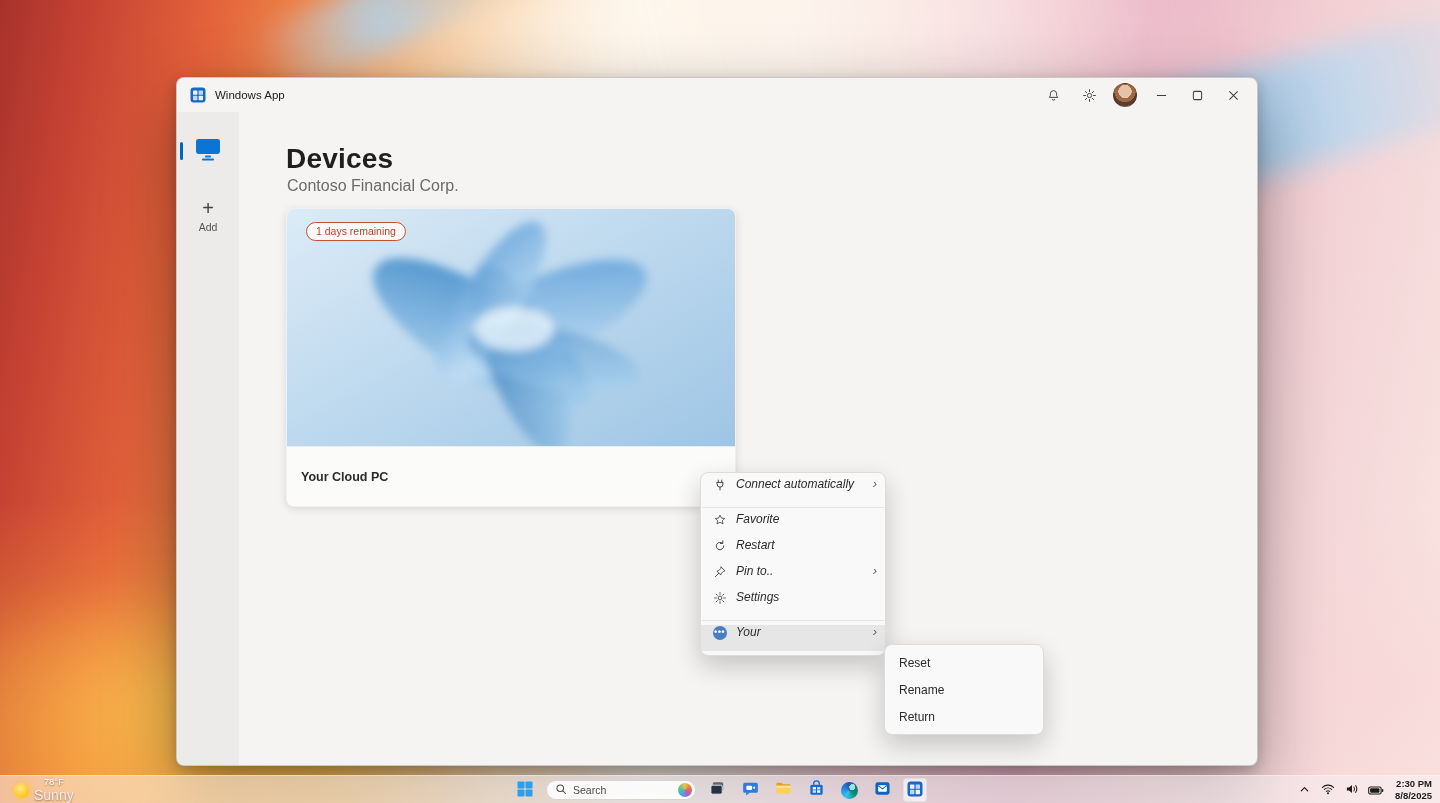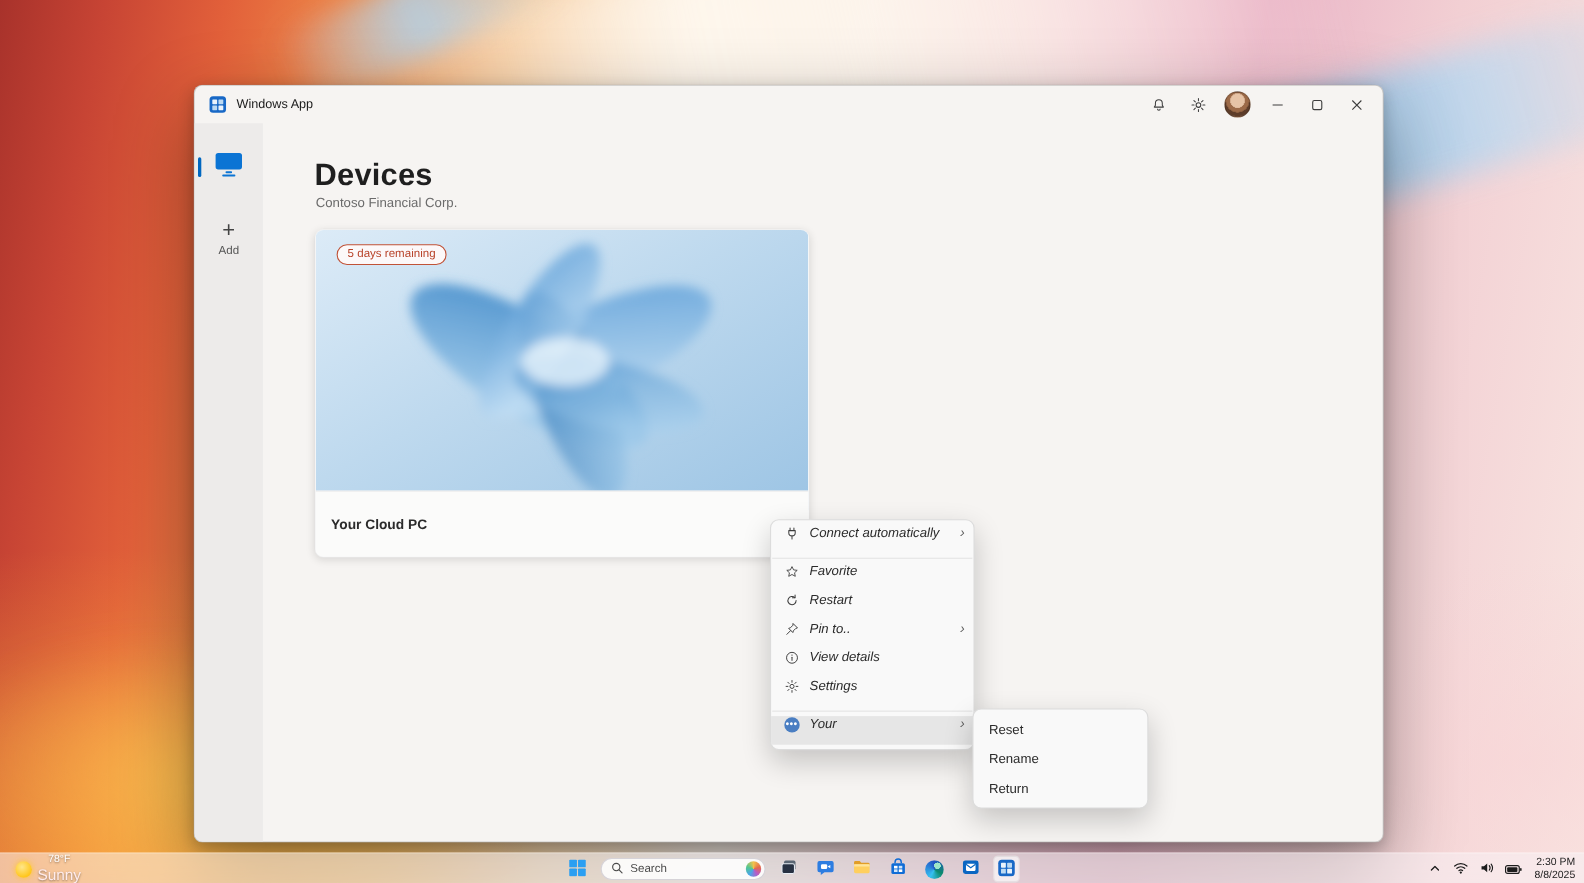--- a/index.html
+++ b/index.html
@@ -46,21 +46,21 @@
   .sidebar { position:absolute; left:0; top:34px; bottom:0; width:62px; background:#edebea; border-radius:0 0 0 8px; }
   .side-item { position:relative; width:62px; display:flex; flex-direction:column; align-items:center; }
   .side-devices { margin-top:14px; padding:10px 0; }
   .side-accent { position:absolute; left:3px; top:50%; transform:translateY(-50%); width:3px; height:18px; border-radius:2px; background:#0067c0; }
   .side-add { margin-top:18px; padding:4px 0; }
   .plus-glyph { font-size:20px; line-height:20px; color:#444; font-weight:400; }
   .side-label { font-size:10.5px; color:#555; margin-top:3px; }
 
   
   .main-title { position:absolute; left:109px; top:65px; font-size:28px; font-weight:700; color:#1f1f1f; letter-spacing:.2px; }
-  .main-subtitle { position:absolute; left:110px; top:99px; font-size:12px; color:#6b6b6b; }
+  .main-subtitle { position:absolute; left:110px; top:99px; font-size:16px; color:#6b6b6b; }
 
   
   .device-card { position:absolute; left:109px; top:130px; width:450px; height:299px; border-radius:8px; overflow:hidden;
     background:#fff; box-shadow:0 2px 8px rgba(0,0,0,.12); border:1px solid rgba(0,0,0,.06); }
   .card-img { position:relative; width:100%; height:255px; overflow:hidden; }
   .card-img svg { position:absolute; inset:0; width:100%; height:100%; }
   .badge { position:absolute; left:19px; top:13px; font-size:10.5px; color:#b8432a; background:rgba(255,250,248,.92);
     border:1px solid #c05237; border-radius:11px; padding:3px 9px; line-height:1; }
   .card-bar { position:absolute; left:0; right:0; bottom:0; height:60px; background:#fbfbfa; border-top:1px solid #ececec;
     display:flex; align-items:center; padding:0 14px; }
@@ -96,21 +96,21 @@
   .tb-center { position:absolute; left:50%; top:0; transform:translateX(-50%); height:28px; display:flex; align-items:center; gap:9px; }
   .tb-ic { width:24px; height:24px; display:flex; align-items:center; justify-content:center; border:none; background:transparent; border-radius:4px; cursor:default; }
   .tb-ic.active { background:rgba(255,255,255,.65); box-shadow:inset 0 0 0 1px rgba(0,0,0,.06); }
   .search-pill { height:20px; width:150px; background:rgba(255,255,255,.88); border:1px solid #d6d3d8; border-radius:11px;
     display:flex; align-items:center; gap:6px; padding:0 3px 0 8px; cursor:default; }
   .search-pill .search-text { font-size:10.5px; color:#4a4a4a; flex:1; text-align:left; }
   .highlight-dot { width:14px; height:14px; border-radius:50%;
     background:conic-gradient(#f2c14b, #e56a4b, #b65bc9, #4aa6e8, #53c78f, #f2c14b); }
   .tb-tray { position:absolute; right:6px; top:0; height:28px; display:flex; align-items:center; gap:6px; padding-right:2px; }
   .tray-ic { width:18px; height:20px; display:flex; align-items:center; justify-content:center; border:none; background:transparent; cursor:default; }
-  .clock { display:flex; flex-direction:column; align-items:flex-end; line-height:1.25; padding-left:4px; cursor:default; }
+  .clock { display:flex; flex-direction:column; align-items:flex-end; line-height:1.25; padding-left:4px; cursor:default;font-weight:bold; }
   .clock span { font-size:9.5px; color:#1c1c1c; }
 </style>
 </head>
 <body>
 
 <div class="desktop">
   <div class="ribbon ribbon-light"></div>
   <div class="ribbon ribbon-blue"></div>
   <div class="ribbon ribbon-blue2"></div>
   <div class="ribbon ribbon-gold"></div>
@@ -222,21 +222,21 @@
           <g filter="url(#soft)">
             <ellipse cx="195" cy="125" rx="125" ry="44" fill="url(#p1)" opacity=".85" transform="rotate(32 195 125)"></ellipse>
             <ellipse cx="255" cy="110" rx="115" ry="40" fill="url(#p2)" opacity=".8" transform="rotate(-24 255 110)"></ellipse>
             <ellipse cx="235" cy="150" rx="100" ry="34" fill="url(#p3)" opacity=".7" transform="rotate(68 235 150)"></ellipse>
             <ellipse cx="205" cy="92" rx="92" ry="30" fill="url(#p2)" opacity=".75" transform="rotate(-58 205 92)"></ellipse>
             <ellipse cx="268" cy="150" rx="88" ry="30" fill="url(#p1)" opacity=".6" transform="rotate(12 268 150)"></ellipse>
             <ellipse cx="228" cy="120" rx="40" ry="22" fill="#eaf5fd" opacity=".8"></ellipse>
           </g>
           <rect width="450" height="255" fill="url(#cbg)" opacity="0"></rect>
         </svg>
-        <span class="badge">5 days remaining</span>
+        <span class="badge">1 days remaining</span>
       </div>
       <div class="card-bar">
         <span class="card-name">Your Cloud PC</span>
         <button class="card-more">···</button>
       </div>
     </div>
   </div>
 
   <div class="menu">
     <div class="mi">
@@ -267,30 +267,20 @@
       <span class="mi-label">Restart</span>
     </div>
     <div class="mi">
       <span class="mi-ic">
         <svg viewBox="0 0 24 24" width="14" height="14">
             <path d="M14 3.5l6.5 6.5-2.7.9-3.6 3.6-.9 2.7-6.5-6.5 2.7-.9 3.6-3.6zM9.8 14.2L4 20" fill="none" stroke="#3d3d3d" stroke-width="1.5" stroke-linecap="round" stroke-linejoin="round"></path>
           </svg>
       </span>
       <span class="mi-label">Pin to..</span>
       <span class="mi-chev">›</span>
-    </div>
-    <div class="mi">
-      <span class="mi-ic">
-        <svg viewBox="0 0 24 24" width="14" height="14">
-            <circle cx="12" cy="12" r="8.5" fill="none" stroke="#3d3d3d" stroke-width="1.5"></circle>
-            <path d="M12 11v5" stroke="#3d3d3d" stroke-width="1.6" stroke-linecap="round"></path>
-            <circle cx="12" cy="7.8" r="1.1" fill="#3d3d3d"></circle>
-          </svg>
-      </span>
-      <span class="mi-label">View details</span>
     </div>
     <div class="mi">
       <span class="mi-ic">
         <svg viewBox="0 0 24 24" width="14" height="14">
             <circle cx="12" cy="12" r="3.2" fill="none" stroke="#3d3d3d" stroke-width="1.5"></circle>
             <path d="M12 2.8v2.8M12 18.4v2.8M2.8 12h2.8M18.4 12h2.8M5.5 5.5l2 2M16.5 16.5l2 2M18.5 5.5l-2 2M7.5 16.5l-2 2" stroke="#3d3d3d" stroke-width="1.5" stroke-linecap="round"></path>
           </svg>
       </span>
       <span class="mi-label">Settings</span>
     </div>

